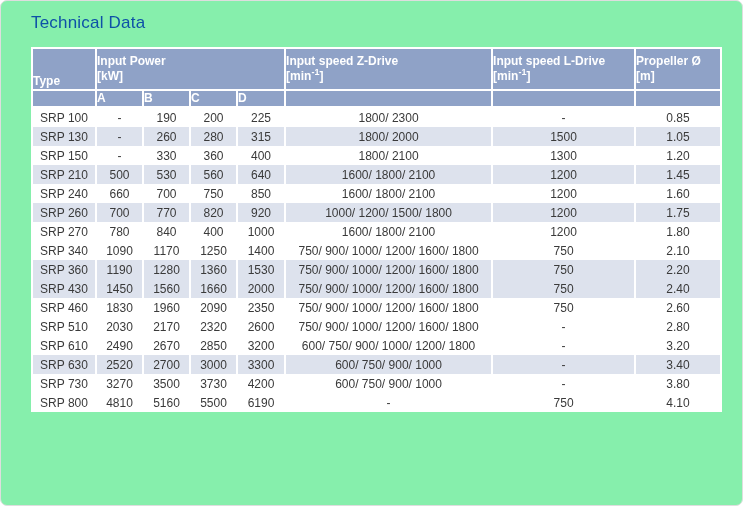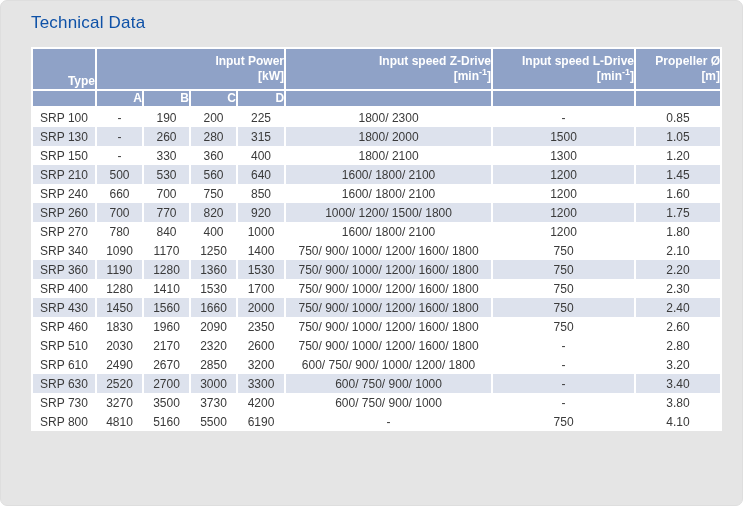--- a/index.html
+++ b/index.html
@@ -1,35 +1,35 @@
 <!DOCTYPE html>
 <html style="--header-bg: #8FA2C7; --row-shaded-bg: #DDE2ED; --title-color: #0E51A7; --body-text: #3A3A3A; --divider: #FFFFFF;"><head>
 <meta charset="utf-8">
 <style>
   html, body { margin: 0; padding: 0; background: #ffffff; }
   body { font-family: "Liberation Sans", sans-serif; }
   .page {
     width: 743px; height: 506px; box-sizing: border-box;
-    background: #e5e5e5; border: 1px solid #dedede; border-radius: 7px;
+    background: #86efac; border: 1px solid #dedede; border-radius: 7px;
     overflow: hidden;
   }
   .page-title {
     margin: 12px 0 0 30px;
     font-size: 17px; font-weight: 400; letter-spacing: 0.2px;
     color: var(--title-color, #0E51A7);
   }
   table.tech-table {
     border-collapse: collapse; table-layout: fixed;
     width: 689px; margin: 14px 0 0 30px;
     font-size: 12px; color: var(--body-text, #3A3A3A);
   }
   table.tech-table th {
     background: var(--header-bg, #8FA2C7);
     color: #ffffff; font-weight: bold; font-size: 12px;
-    border: 2px solid #ffffff; padding: 0; text-align: right;
+    border: 2px solid #ffffff; padding: 0; text-align: left;
     line-height: 15px;
   }
   th.th-main { height: 40px; vertical-align: middle; }
   th.th-type { vertical-align: bottom; padding-bottom: 4px; }
   th.th-sub { height: 15px; }
   th sup { font-size: 9px; line-height: 0; }
   table.tech-table td {
     text-align: center; vertical-align: middle;
     height: 19px; padding: 0;
     border-left: 2px solid #ffffff; border-right: 2px solid #ffffff;
@@ -171,30 +171,20 @@
         <tr class="shaded">
           <td>SRP 360</td>
           <td>1190</td>
           <td>1280</td>
           <td>1360</td>
           <td>1530</td>
           <td>750/ 900/ 1000/ 1200/ 1600/ 1800</td>
           <td>750</td>
           <td>2.20</td>
         </tr>
-        <tr>
-          <td>SRP 400</td>
-          <td>1280</td>
-          <td>1410</td>
-          <td>1530</td>
-          <td>1700</td>
-          <td>750/ 900/ 1000/ 1200/ 1600/ 1800</td>
-          <td>750</td>
-          <td>2.30</td>
-        </tr>
         <tr class="shaded">
           <td>SRP 430</td>
           <td>1450</td>
           <td>1560</td>
           <td>1660</td>
           <td>2000</td>
           <td>750/ 900/ 1000/ 1200/ 1600/ 1800</td>
           <td>750</td>
           <td>2.40</td>
         </tr>

